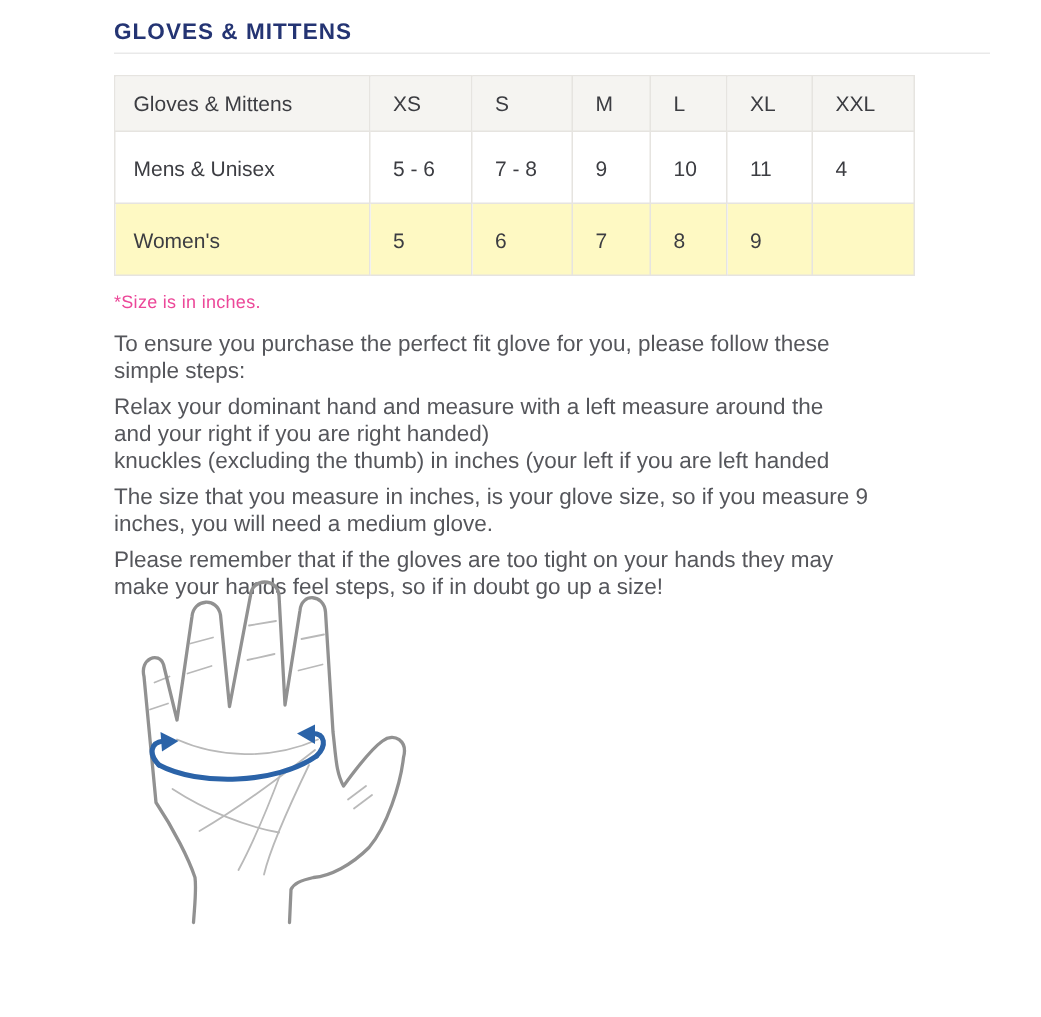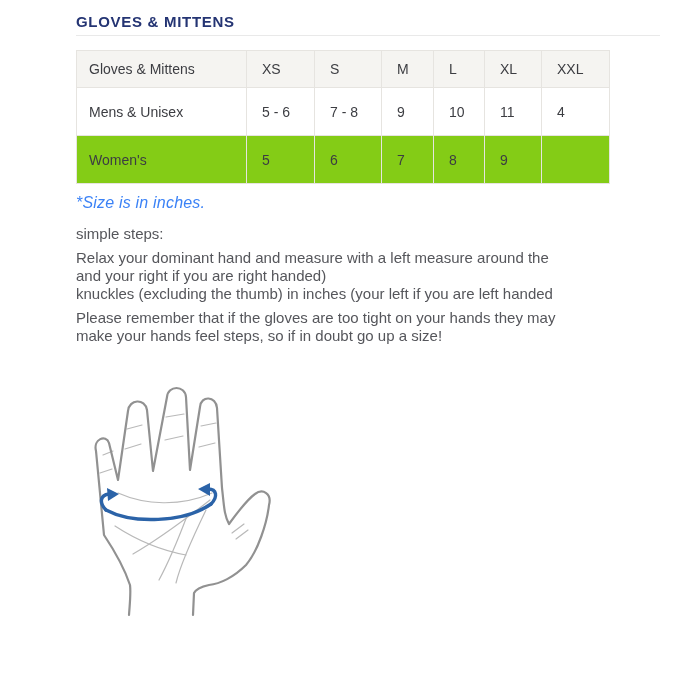--- a/index.html
+++ b/index.html
@@ -35,25 +35,25 @@
     border: 1px solid #e6e4e0;
     font-weight: 400;
     text-align: left;
     padding: 0 6px 0 15px;
     height: 48px;
     white-space: nowrap;
     overflow: hidden;
   }
   table.size-table th:first-child, table.size-table td:first-child { padding-left: 12px; }
   table.size-table thead th { background: #f5f4f1; height: 37px; }
-  table.size-table tbody tr.shaded td { background: #84cc16; margin-top: 26px; }
+  table.size-table tbody tr.shaded td { background: #fef9c3; margin-top: 26px; }
   .footnote {
     margin-top: 10px;
-    font-size: 16px; font-style: italic; letter-spacing: 0.2px;
-    color: #3b82f6;
+    font-size: 12px; letter-spacing: 0.2px;
+    color: #ec4899;
   }
   .instructions {
     margin-top: 13px;
     font-size: 15px; line-height: 18px;
     color: #55565b;
   }
   .para { margin: 0 0 6px 0; }
   .line { white-space: nowrap; }
   .hand-illustration {
     position: absolute; left: 60px; top: 383px;
@@ -108,26 +108,31 @@
         <td>9</td>
         <td></td>
       </tr>
     </tbody>
   </table>
 
   <div class="footnote">*Size is in inches.</div>
 
   <div class="instructions">
     <div class="para">
+      <div class="line">To ensure you purchase the perfect fit glove for you, please follow these</div>
       <div class="line">simple steps:</div>
     </div>
     <div class="para">
       <div class="line">Relax your dominant hand and measure with a left measure around the</div>
       <div class="line">and your right if you are right handed)</div>
       <div class="line">knuckles (excluding the thumb) in inches (your left if you are left handed</div>
+    </div>
+    <div class="para">
+      <div class="line">The size that you measure in inches, is your glove size, so if you measure 9</div>
+      <div class="line">inches, you will need a medium glove.</div>
     </div>
     <div class="para">
       <div class="line">Please remember that if the gloves are too tight on your hands they may</div>
       <div class="line">make your hands feel steps, so if in doubt go up a size!</div>
     </div>
   </div>
 </div>
 
 <svg class="hand-illustration" viewBox="0 0 260 290" xmlns="http://www.w3.org/2000/svg">
 

